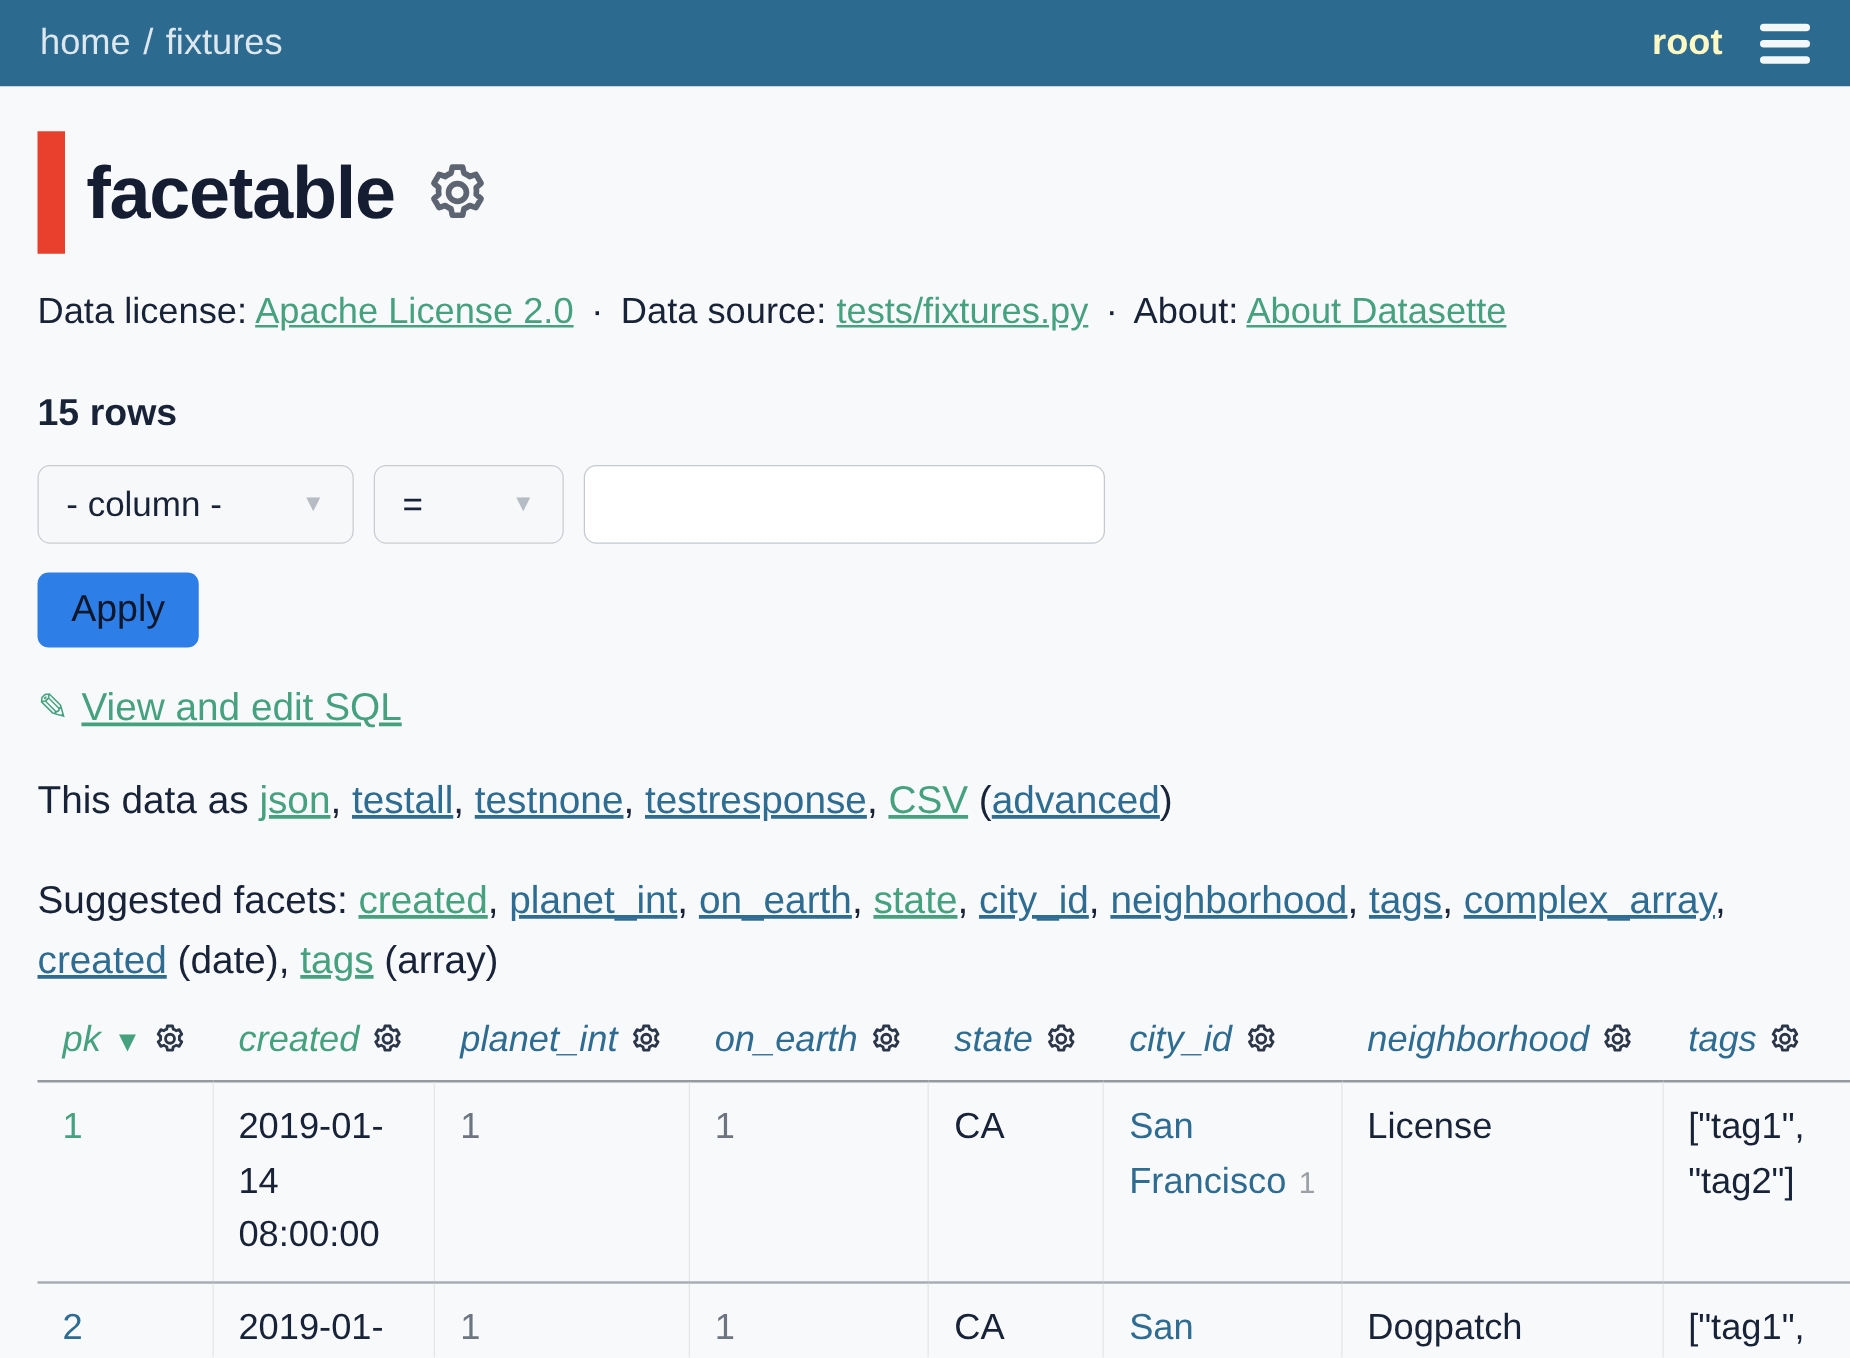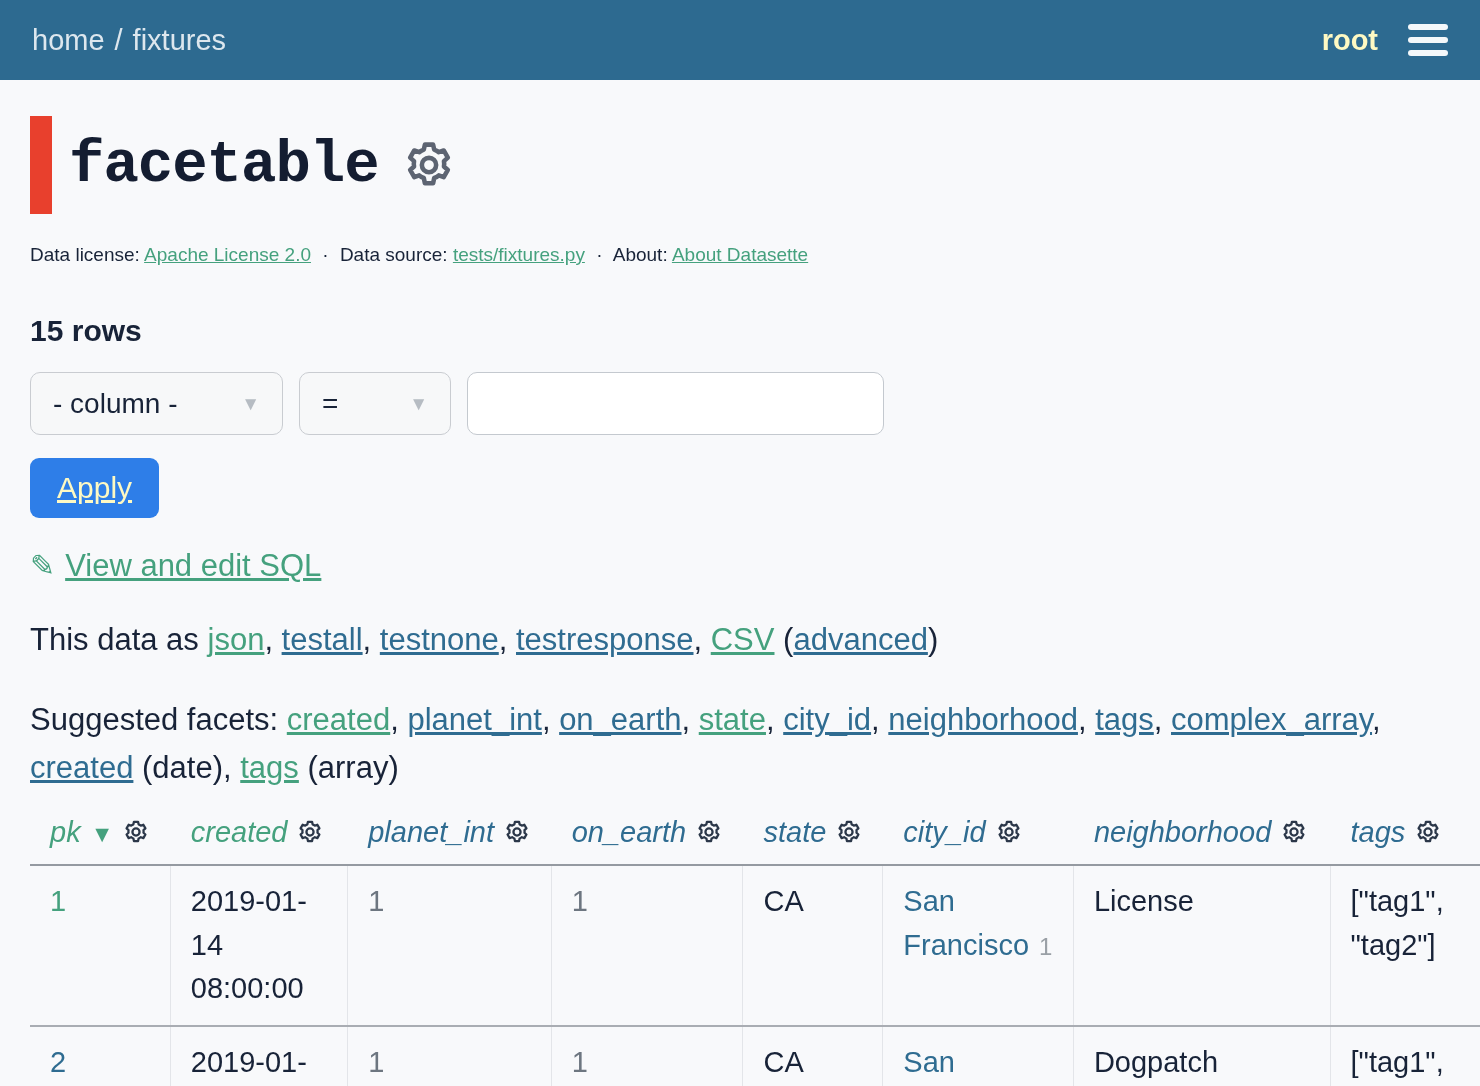--- a/index.html
+++ b/index.html
@@ -22,61 +22,61 @@
     background:var(--page-bg);
     color:var(--text-dark);
     font-family:"Liberation Sans","DejaVu Sans",sans-serif;
   }
   a{text-decoration:underline;cursor:pointer;}
   .lnk-green{color:var(--link-green);}
   .lnk-blue{color:var(--link-blue);}
 
   
   .navbar{
-    height:80px;background:var(--navbar-bg);
+    height:69px;background:var(--navbar-bg);
     display:flex;align-items:center;justify-content:space-between;
     padding:0 32px;
   }
   .crumbs{font-size:29px;color:#dde7ee;}
   .crumbs a{color:#dde7ee;text-decoration:none;}
   .crumb-sep{margin:0 10px;}
   .nav-right{display:flex;align-items:center;gap:30px;}
   .nav-user{font-size:29px;font-weight:bold;color:#fef9c3;}
   .hamburger{display:flex;flex-direction:column;gap:7px;cursor:pointer;padding:4px 0;}
   .hamburger span{display:block;width:40px;height:6px;border-radius:3px;background:#f4f8fa;}
 
   
-  .title-row{margin:36px 30px 0;display:flex;align-items:center;font-family:Liberation Mono, monospace;}
+  .title-row{margin:36px 30px 0;display:flex;align-items:center;}
   .red-bar{width:22px;height:98px;background:var(--accent-red);margin-right:17px;flex:none;}
   .page-title{font-size:59px;font-weight:bold;color:#141d31;letter-spacing:-1px;}
   .title-gear{margin-left:24px;color:#5d6472;display:flex;align-items:center;cursor:pointer;}
 
   
-  .meta{margin:30px 30px 0;font-size:19px;}
+  .meta{margin:30px 30px 0;font-size:29px;}
   .meta-sep{margin:0 6px;}
 
   
   .row-count{margin:48px 30px 0;font-size:30px;font-weight:bold;}
   .filter-row{margin:24px 30px 0;display:flex;gap:16px;}
   .fake-select{
     height:63px;background:#f7f8f9;border:1px solid #c9ccd1;border-radius:10px;
     display:flex;align-items:center;justify-content:space-between;
     padding:0 22px;font-size:28px;cursor:pointer;
   }
   .sel-column{width:253px;}
   .sel-op{width:152px;}
   .sel-caret{color:#b6bcc3;font-size:19px;margin-left:12px;}
   .filter-input{
     width:417px;height:63px;background:#fff;border:1px solid #c4c9cf;border-radius:10px;
     font-size:28px;padding:0 18px;font-family:inherit;color:var(--text-dark);
   }
   .apply-row{margin:23px 30px 0;}
   .apply-btn{
-    background:var(--button-blue);color:#fef9c3;border:none;border-radius:9px;
-    font-size:30px;padding:13px 27px;font-family:inherit;cursor:pointer;text-decoration:underline;
+    background:var(--button-blue);color:#0f172a;border:none;border-radius:9px;
+    font-size:30px;padding:13px 27px;font-family:inherit;cursor:pointer;
   }
   .sql-row{margin:30px 30px 0;font-size:31px;}
   .pencil{color:var(--link-green);margin-right:10px;font-size:30px;}
 
   
   .export-row{margin:38px 30px 0;font-size:31px;}
   .facets-row{margin:38px 30px 0;font-size:31px;line-height:1.55;max-width:1428px;}
 
   
   .table-wrap{margin:22px 0 0 30px;}

